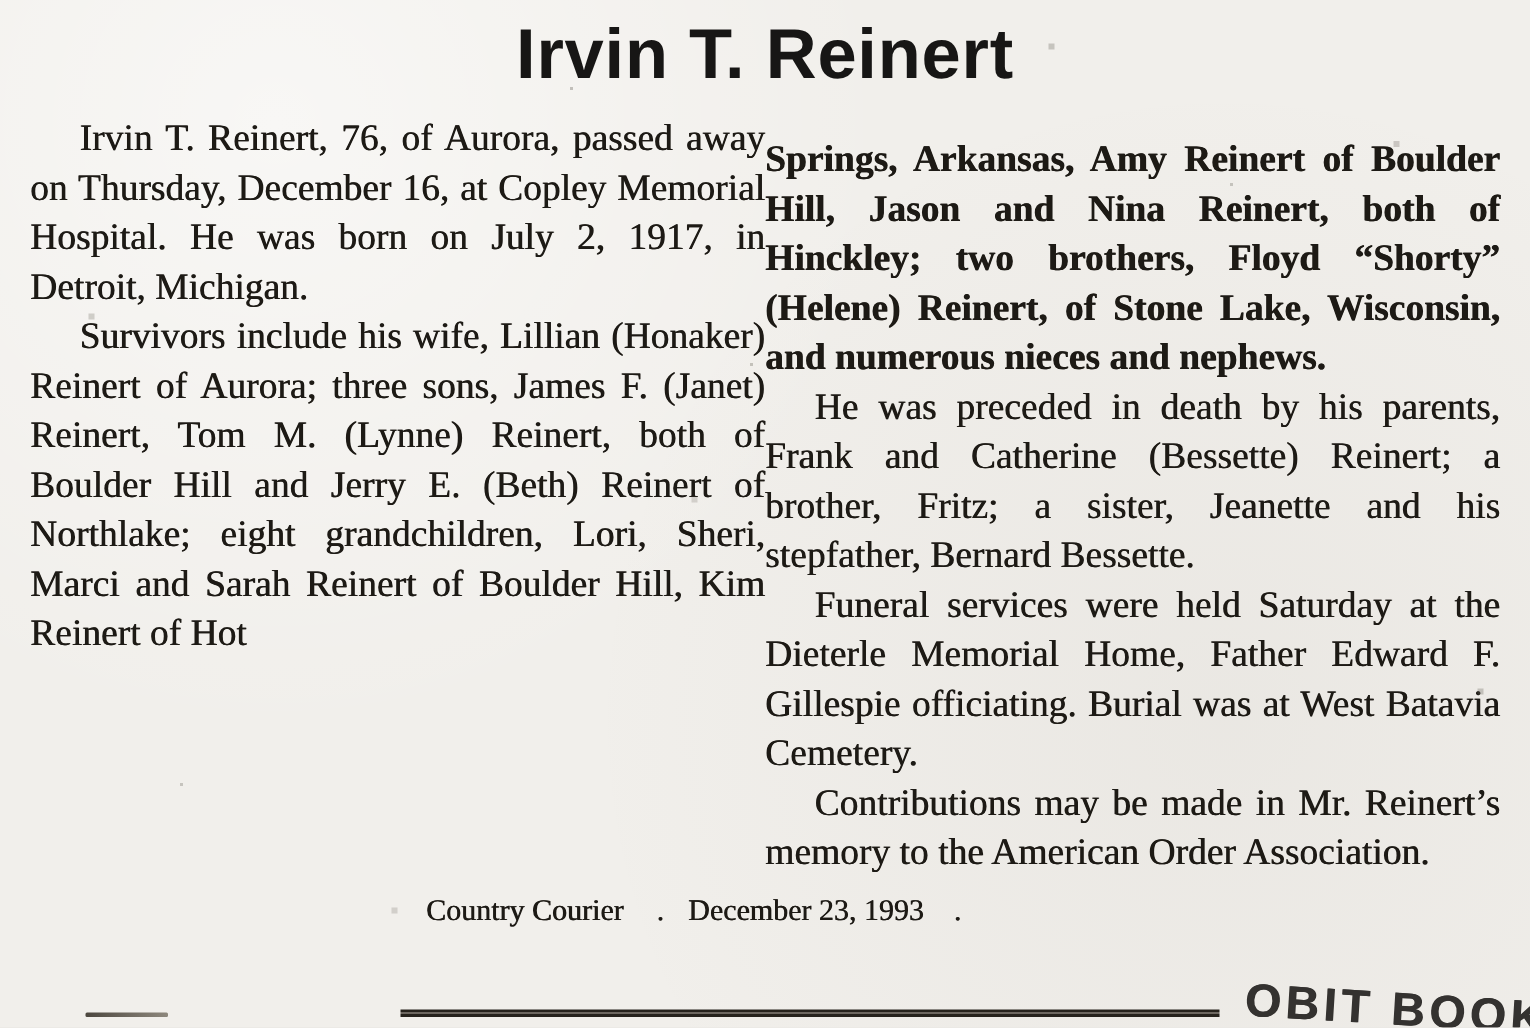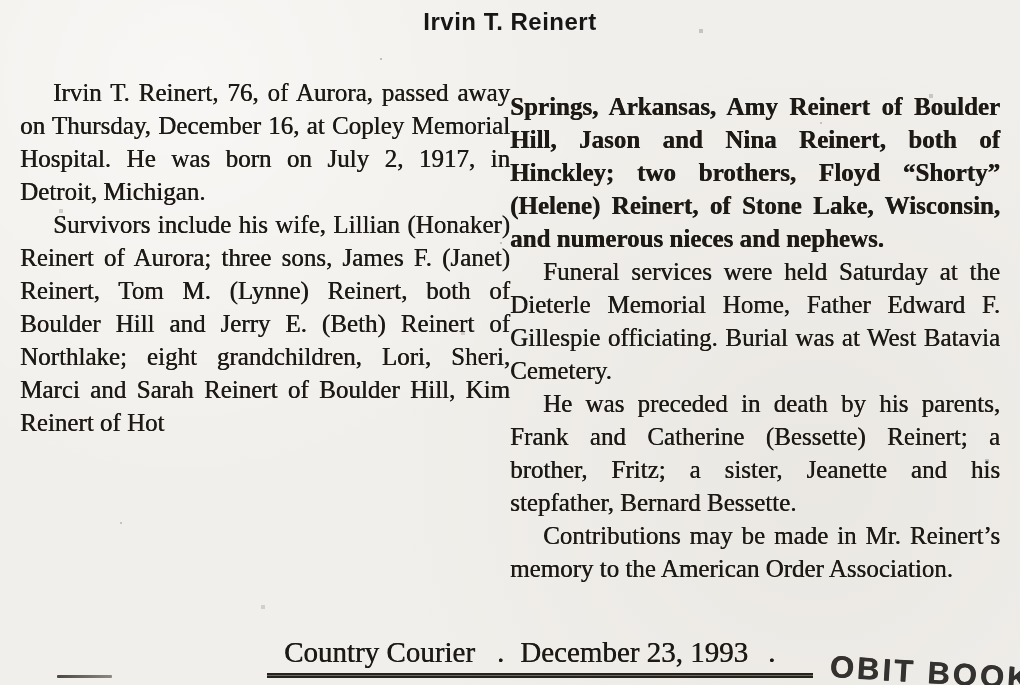--- a/index.html
+++ b/index.html
@@ -21,21 +21,21 @@
   }
   .title {
     position: absolute;
     top: 8px;
     left: 0;
     width: 1020px;
     margin: 0;
     text-align: center;
     font-family: "Liberation Sans", "DejaVu Sans", sans-serif;
     font-weight: bold;
-    font-size: 24px;
+    font-size: 47px;
     letter-spacing: 0.5px;
     color: #171615;
   }
   .columns {
     position: absolute;
     top: 76px;
     left: 20px;
     width: 980px;
     display: flex;
   }
@@ -49,22 +49,22 @@
   .col-right { padding-top: 14px; }
   p.para {
     margin: 0;
     text-indent: 33px;
   }
   p.cont { text-indent: 0; font-weight: bold; }
 
   .publine {
     position: absolute;
     left: 284px;
-    top: 636px;
-    font-size: 29px;
+    top: 596px;
+    font-size: 20px;
     white-space: nowrap;
     color: #1d1a15;
     text-shadow: 0.4px 0 0 currentColor;
   }
   .publine .sep1 { display: inline-block; margin: 0 16px 0 22px; }
   .publine .sep2 { display: inline-block; margin: 0 0 0 20px; }
   .rule {
     position: absolute;
     left: 267px;
     top: 673px;
@@ -120,22 +120,22 @@
 
   <h1 class="title">Irvin T. Reinert</h1>
 
   <div class="columns">
     <div class="col col-left">
       <p class="para">Irvin T. Reinert, 76, of Aurora, passed away on Thursday, December 16, at Copley Memorial Hospital. He was born on July 2, 1917, in Detroit, Michigan.</p>
       <p class="para">Survivors include his wife, Lillian (Honaker) Reinert of Aurora; three sons, James F. (Janet) Reinert, Tom M. (Lynne) Reinert, both of Boulder Hill and Jerry E. (Beth) Reinert of Northlake; eight grandchildren, Lori, Sheri, Marci and Sarah Reinert of Boulder Hill, Kim Reinert of Hot</p>
     </div>
     <div class="col col-right">
       <p class="para cont">Springs, Arkansas, Amy Reinert of Boulder Hill, Jason and Nina Reinert, both of Hinckley; two brothers, Floyd “Shorty” (Helene) Reinert, of Stone Lake, Wisconsin, and numerous nieces and nephews.</p>
+      <p class="para">He was preceded in death by his parents, Frank and Catherine (Bessette) Reinert; a brother, Fritz; a sister, Jeanette and his stepfather, Bernard Bessette.</p>
       <p class="para">Funeral services were held Saturday at the Dieterle Memorial Home, Father Edward F. Gillespie officiating. Burial was at West Batavia Cemetery.</p>
-      <p class="para">He was preceded in death by his parents, Frank and Catherine (Bessette) Reinert; a brother, Fritz; a sister, Jeanette and his stepfather, Bernard Bessette.</p>
       <p class="para">Contributions may be made in Mr. Reinert’s memory to the American Order Association.</p>
     </div>
   </div>
 
   <div class="publine">
     <span>Country Courier</span><span class="sep1">.</span><span>December 23, 1993</span><span class="sep2">.</span>
   </div>
 
   <div class="rule"></div>
 

